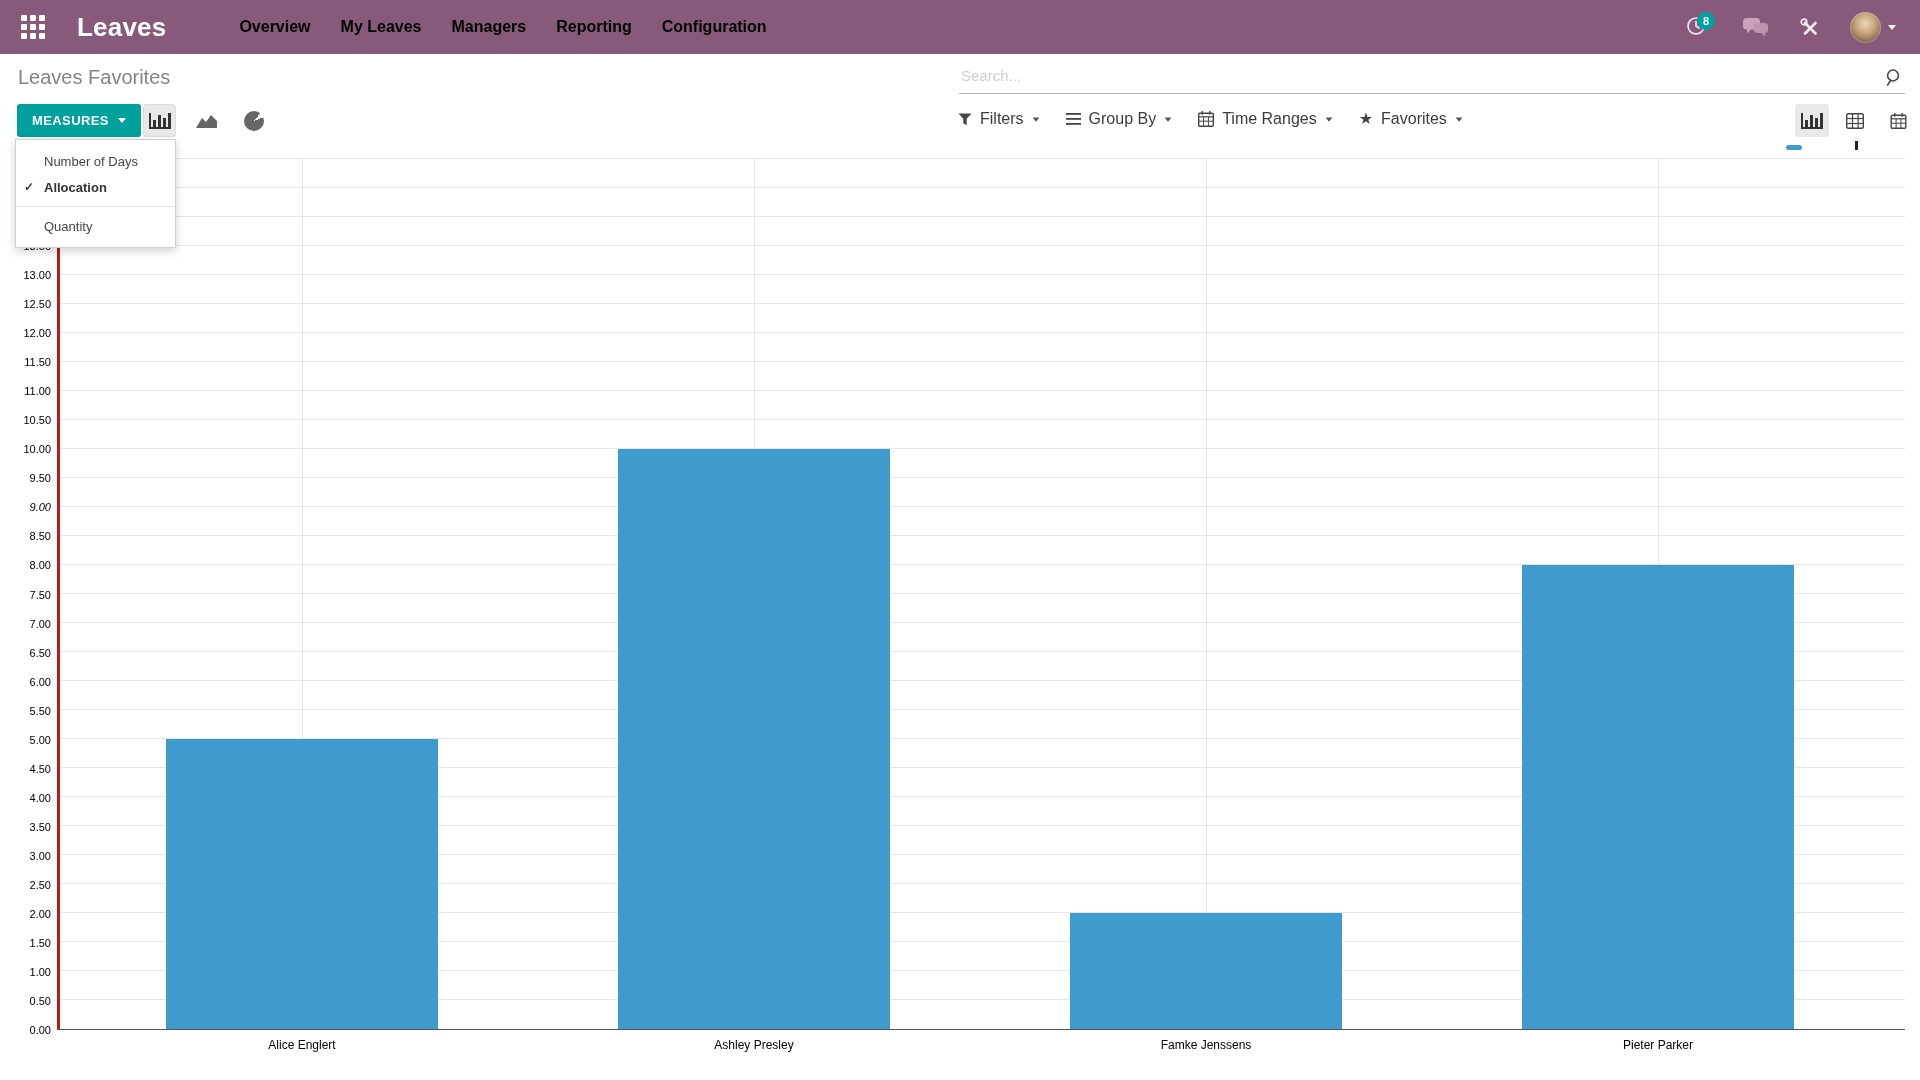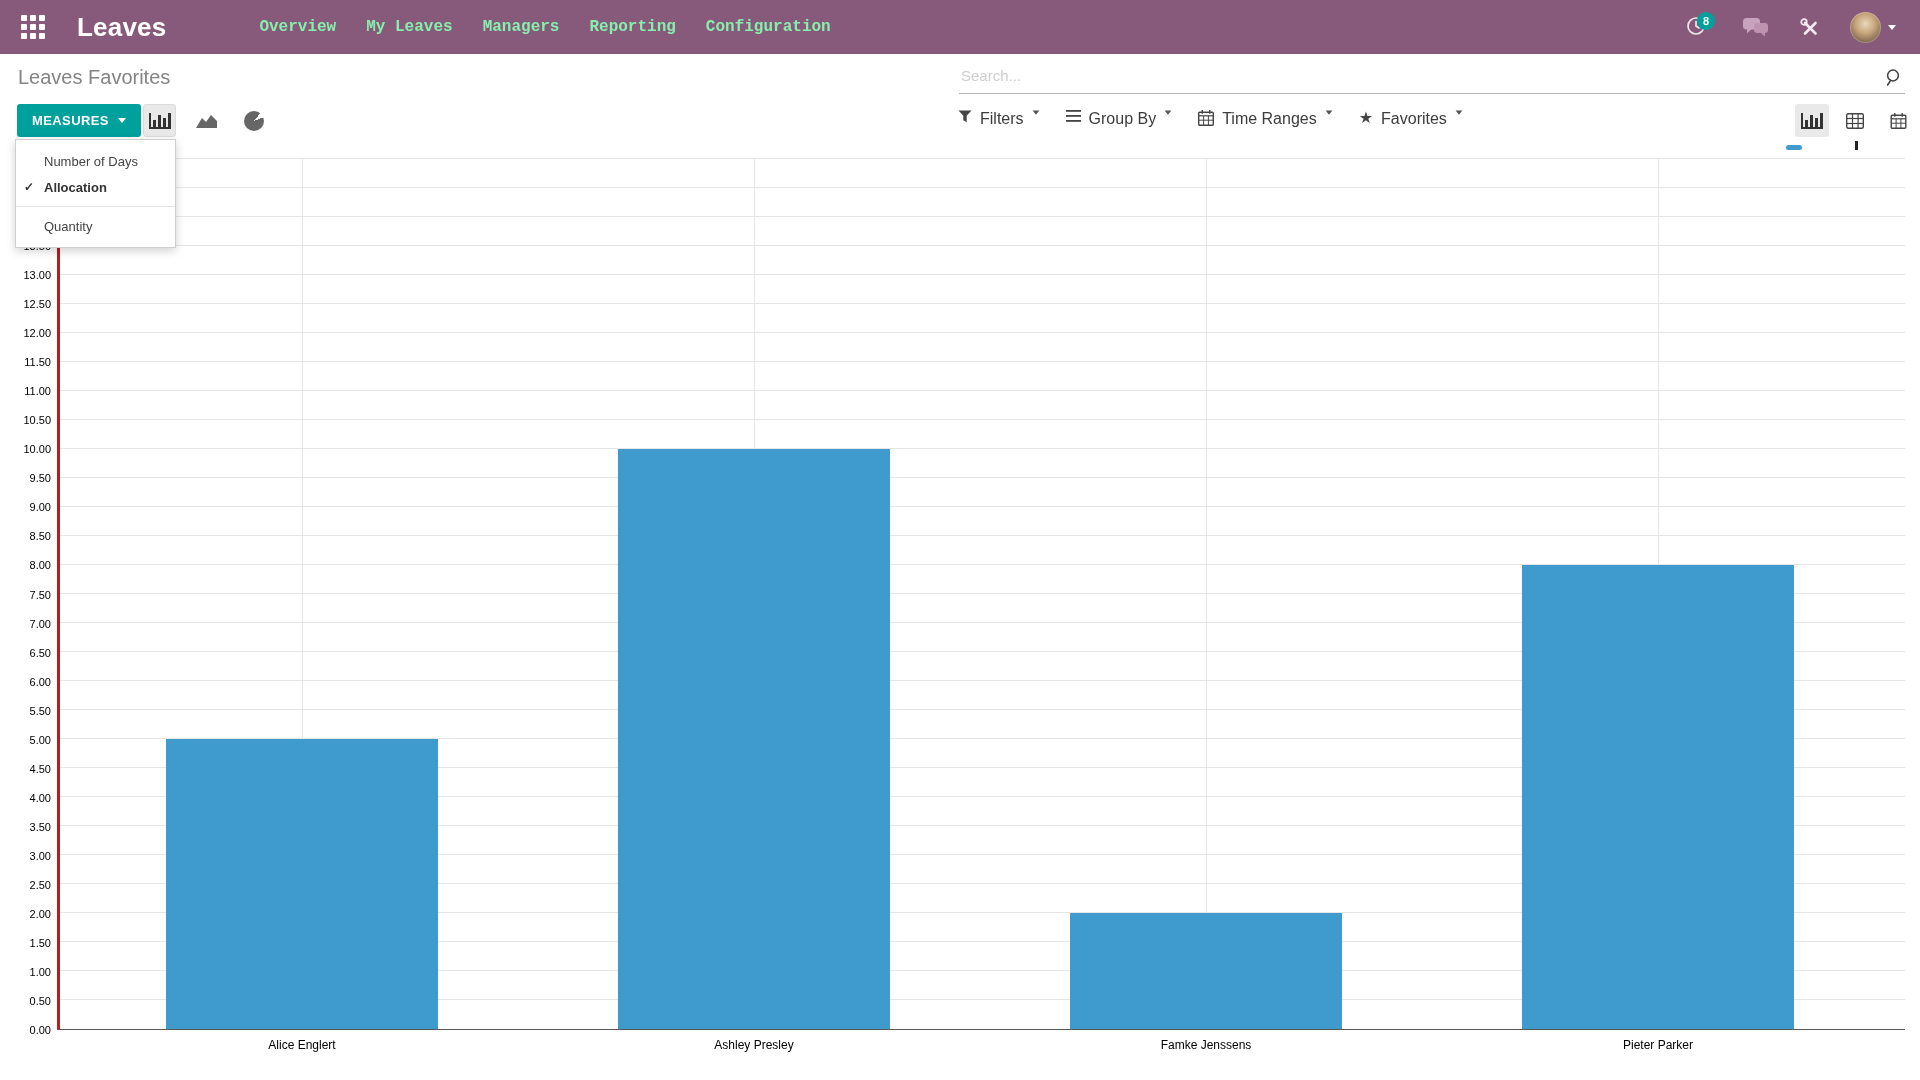--- a/index.html
+++ b/index.html
@@ -3,23 +3,23 @@
 <meta charset="utf-8">
 <style>
   * { margin:0; padding:0; box-sizing:border-box; }
   html,body { width:1920px; height:1080px; background:#fff; font-family:"Liberation Sans",sans-serif; overflow:hidden; }
   .page { position:relative; width:1920px; height:1080px; background:#fff; }
 
   
   .navbar { position:absolute; left:0; top:0; width:1920px; height:54px; background:#875a7b; display:flex; align-items:center; padding:0 16px; }
   .apps-icon { display:grid; grid-template-columns:repeat(3,6px); grid-gap:3px; margin-left:5px; margin-right:32px; cursor:pointer; }
   .apps-icon i { width:6px; height:6px; background:#fff; border-radius:1px; display:block; }
-  .brand { color:#fff; font-size:26px; font-weight:700; margin-right:78px; letter-spacing:.2px; cursor:pointer; }
+  .brand { color:#fff; font-size:26px; font-weight:700; margin-right:58px; letter-spacing:.2px; cursor:pointer; }
   .nav-menu { display:flex; align-items:center; height:54px; }
-  .nav-item { color:#86efac; font-size:16px; font-weight:600; padding:0 15px; line-height:54px; text-decoration:none; cursor:pointer;font-family:Liberation Mono, monospace; }
+  .nav-item { color:#000000; font-size:16px; font-weight:600; padding:0 15px; line-height:54px; text-decoration:none; cursor:pointer; }
   .nav-right { margin-left:auto; display:flex; align-items:center; gap:30px; padding-right:8px; }
   .activity-wrap { position:relative; width:26px; height:24px; cursor:pointer; }
   .badge { position:absolute; left:11px; top:-3px; min-width:18px; height:18px; border-radius:9px; background:#00a09d; color:#fff; font-size:11px; font-weight:700; text-align:center; line-height:18px; padding:0 2px; }
   .icon-btn { cursor:pointer; display:flex; align-items:center; }
   .avatar { width:31px; height:31px; border-radius:50%; background:radial-gradient(circle at 50% 38%, #e9d7ba 0%, #c9a77e 38%, #8a6e55 72%, #51443a 100%); box-shadow:inset 0 0 0 1px rgba(255,255,255,.25); }
   .caret-w { width:0; height:0; border-left:4px solid transparent; border-right:4px solid transparent; border-top:5px solid #fff; margin-left:7px; }
 
   
   .page-title { position:absolute; left:18px; top:66px; font-size:20px; color:#848484; }
   .search-box { position:absolute; left:959px; top:60px; width:946px; height:34px; border-bottom:1px solid #b5b5b5; }
@@ -32,21 +32,21 @@
   .caret-d { width:0; height:0; border-left:4px solid transparent; border-right:4px solid transparent; border-top:5px solid currentColor; display:inline-block; }
   .charttype { position:absolute; left:143px; top:104px; display:flex; align-items:center; gap:14px; }
   .ct-box { width:33px; height:33px; display:flex; align-items:center; justify-content:center; border-radius:3px; cursor:pointer; }
   .ct-box.active { background:#e9e9e9; border:1px solid #dcdcdc; }
   .bars-ico { display:flex; align-items:flex-end; gap:2px; height:16px; border-left:2px solid #333; border-bottom:2px solid #333; padding-left:2px; }
   .bars-ico i { width:3px; background:#333; display:block; }
   .bars-ico i:nth-child(1){height:7px;} .bars-ico i:nth-child(2){height:12px;} .bars-ico i:nth-child(3){height:9px;} .bars-ico i:nth-child(4){height:14px;}
   .pie-ico { width:20px; height:20px; border-radius:50%; background:conic-gradient(from 38deg, rgba(0,0,0,0) 0 30deg, #666 30deg 360deg); }
 
   .filter-bar { position:absolute; left:958px; top:110px; display:flex; align-items:center; gap:26px; }
-  .fb-item { display:flex; gap:8px; font-size:16px; color:#3c3c3c; cursor:pointer; white-space:nowrap; }
+  .fb-item { display:flex; align-items:center; gap:8px; font-size:16px; color:#3c3c3c; cursor:pointer; white-space:nowrap; }
   .fb-item .caret-d { color:#555; transform:scale(.85); }
 
   .view-switcher { position:absolute; left:1795px; top:104px; display:flex; align-items:center; gap:9px; }
   .vs-box { width:34px; height:33px; display:flex; align-items:center; justify-content:center; border-radius:3px; cursor:pointer; }
   .vs-box.active { background:#e9e9e9; }
 
   
   .dropdown { position:absolute; left:15px; top:139px; width:161px; background:#fff; border:1px solid #cfcfcf; box-shadow:0 3px 9px rgba(0,0,0,.18); padding:8px 0; z-index:40; }
   .dd-item { position:relative; padding:5px 10px 5px 28px; font-size:13px; color:#444; height:26px; line-height:17px; cursor:pointer; white-space:nowrap; }
   .dd-item.checked { font-weight:700; color:#333; }
@@ -243,21 +243,21 @@
       <div class="ylab" style="bottom: 26.6667%; margin-left: 28px;">4.00</div>
       <div class="ylab" style="bottom: 30%;">4.50</div>
       <div class="ylab" style="bottom: 33.3333%;">5.00</div>
       <div class="ylab" style="bottom: 36.6667%; text-align: right;">5.50</div>
       <div class="ylab" style="bottom: 40%;">6.00</div>
       <div class="ylab" style="bottom: 43.3333%;">6.50</div>
       <div class="ylab" style="bottom: 46.6667%;">7.00</div>
       <div class="ylab" style="bottom: 50%;">7.50</div>
       <div class="ylab" style="bottom: 53.3333%;">8.00</div>
       <div class="ylab" style="bottom: 56.6667%;">8.50</div>
-      <div class="ylab" style="bottom: 60%;">9.00</div>
+      <div class="ylab" style="bottom: 60%; font-style: italic;">9.00</div>
       <div class="ylab" style="bottom: 63.3333%;">9.50</div>
       <div class="ylab" style="bottom: 66.6667%;">10.00</div>
       <div class="ylab" style="bottom: 70%;">10.50</div>
       <div class="ylab" style="bottom: 73.3333%;">11.00</div>
       <div class="ylab" style="bottom: 76.6667%;">11.50</div>
       <div class="ylab" style="bottom: 80%;">12.00</div>
       <div class="ylab" style="bottom: 83.3333%;">12.50</div>
       <div class="ylab" style="bottom: 86.6667%;">13.00</div>
       <div class="ylab" style="bottom: 90%;">13.50</div>
       <div class="ylab" style="bottom: 93.3333%;">14.00</div>

